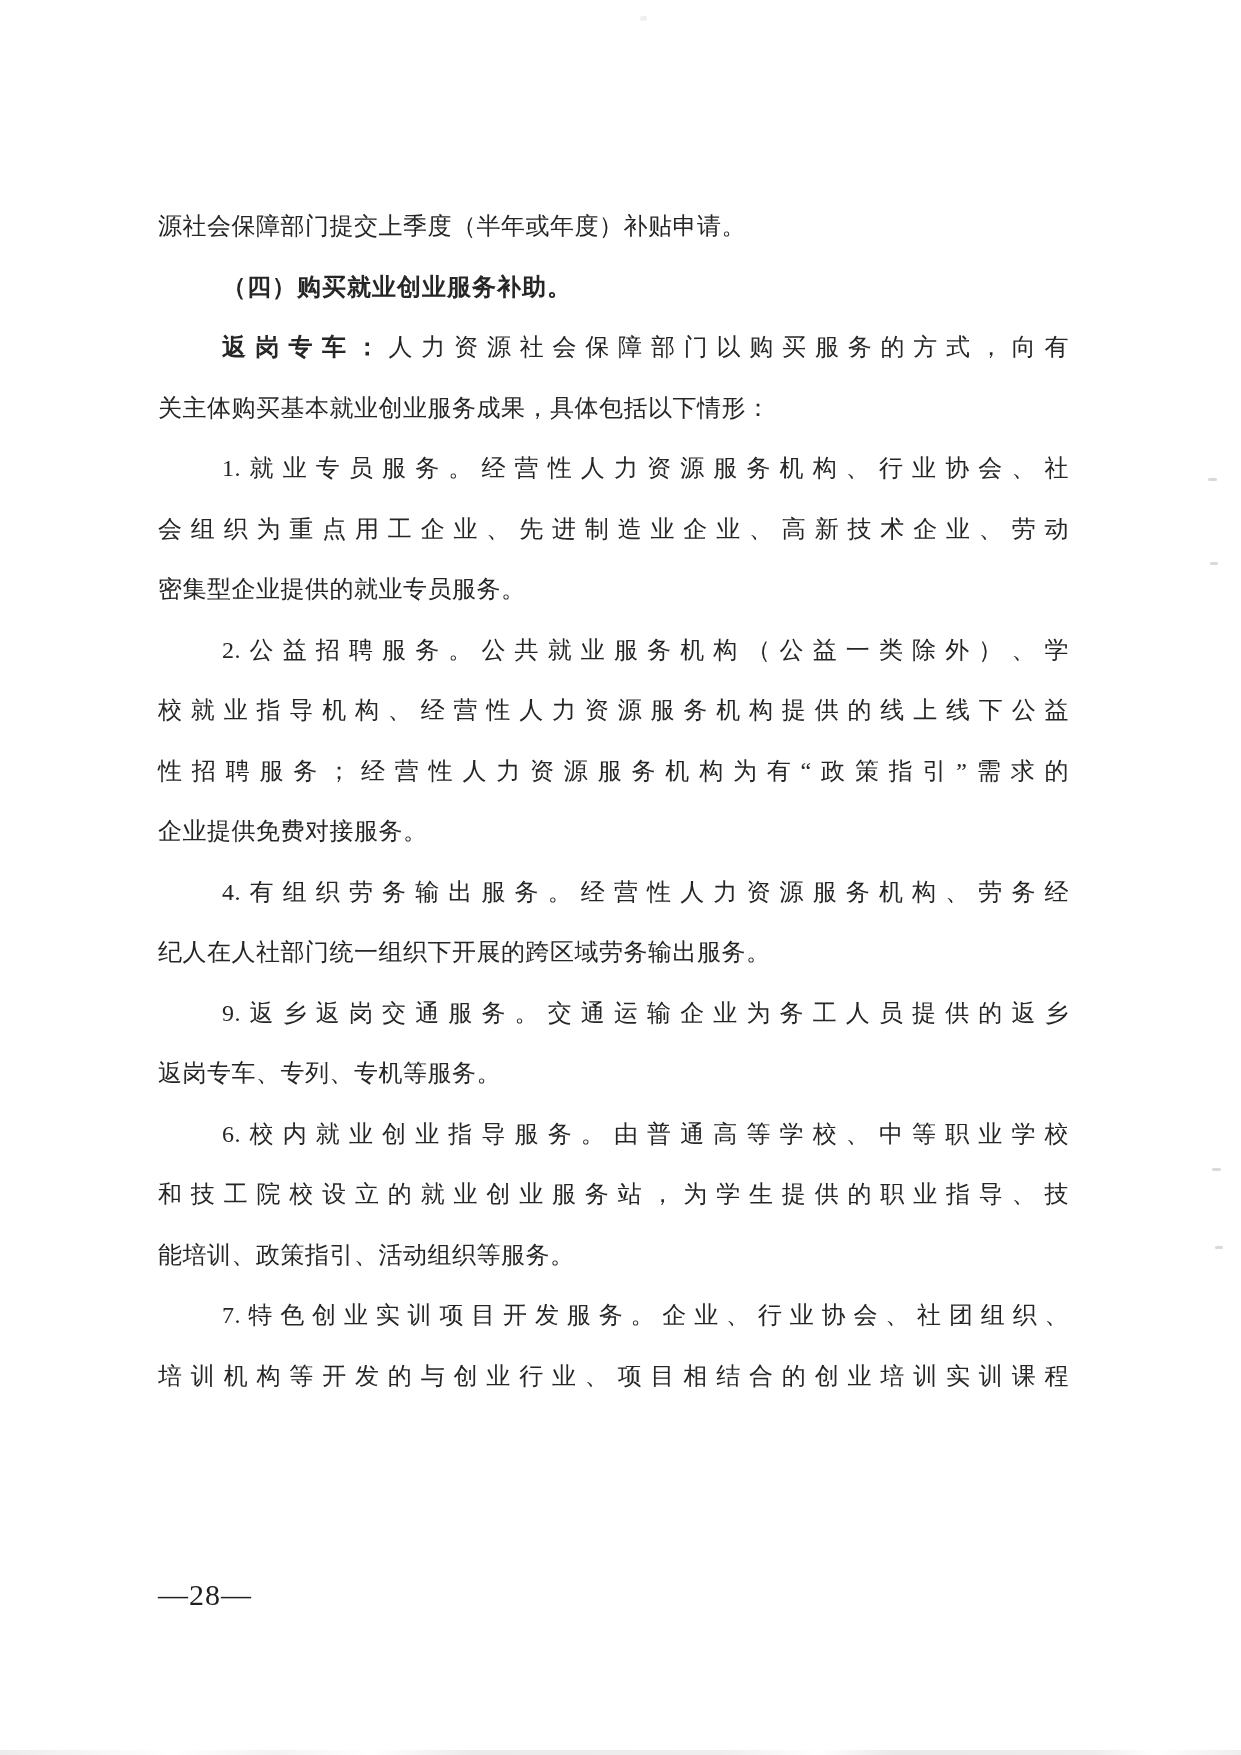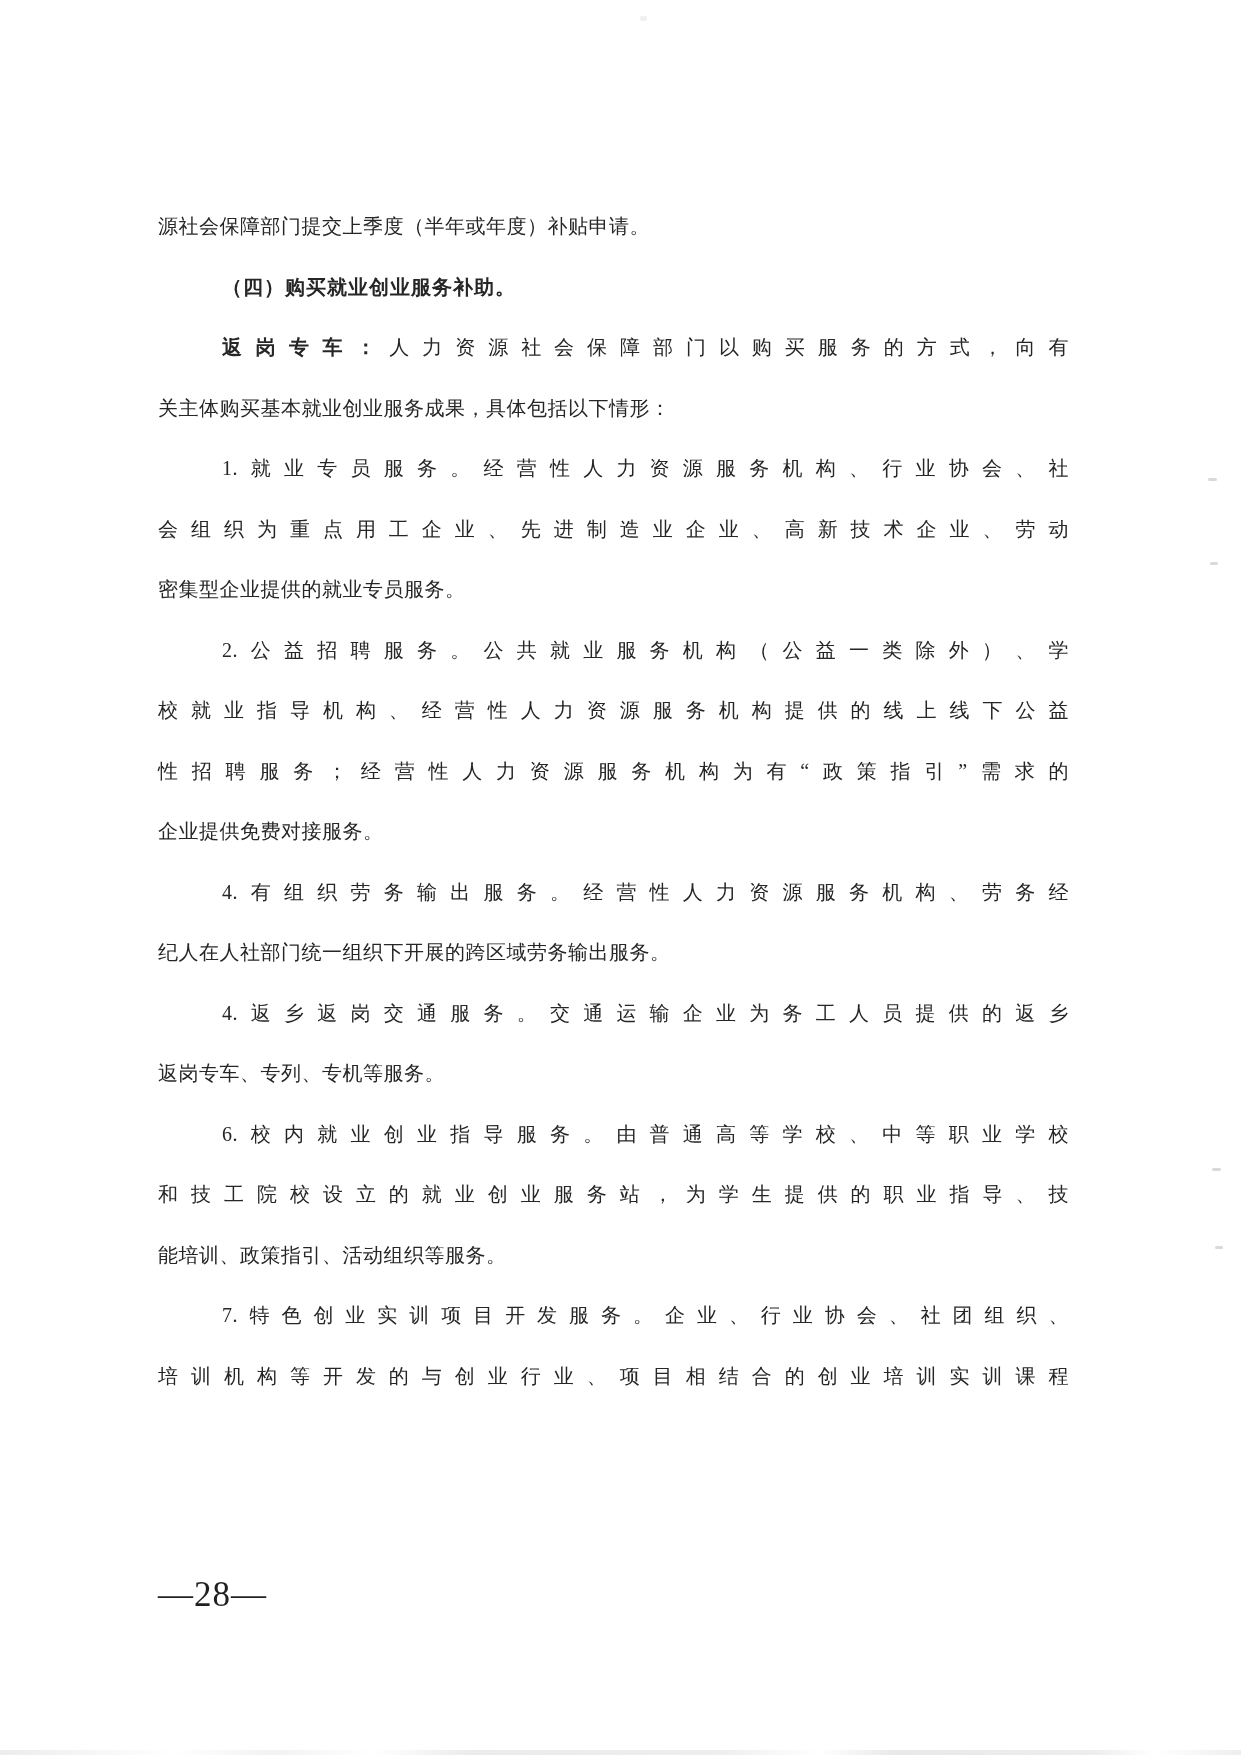--- a/index.html
+++ b/index.html
@@ -19,42 +19,42 @@
   .doc-body {
     position: absolute;
     left: 158px;
     top: 196px;
     width: 911px;
   }
   .paragraph { margin: 0; padding: 0; }
   .line {
     height: 60.5px;
     line-height: 60.5px;
-    font-size: 20px;
+    font-size: 24px;
     white-space: nowrap;
     letter-spacing: 0.5px;
     text-align: left;
   }
   .line.fill {
     white-space: normal;
     text-align: justify;
     text-align-last: justify;
   }
   .line.indent { text-indent: 64px; }
   .seg { font-weight: normal; }
   .seg.b {
     font-family: "Liberation Sans", "DejaVu Sans", sans-serif;
     font-weight: 700;
     letter-spacing: 1px;
   }
   .page-number {
     position: absolute;
     left: 158px;
     top: 1573px;
-    font-size: 35px;
+    font-size: 30px;
     line-height: 44px;
     letter-spacing: 1px;
     color: #1f1f1f;
   }
   
   .speck {
     position: absolute;
     background: #d9d9d9;
     border-radius: 2px;
   }
@@ -95,21 +95,21 @@
         <div class="line fill indent"><span class="seg">2.公益招聘服务。公共就业服务机构（公益一类除外）、学</span></div>
         <div class="line fill"><span class="seg">校就业指导机构、经营性人力资源服务机构提供的线上线下公益</span></div>
         <div class="line fill"><span class="seg">性招聘服务；经营性人力资源服务机构为有“政策指引”需求的</span></div>
         <div class="line"><span class="seg">企业提供免费对接服务。</span></div>
       </div>
       <div class="paragraph">
         <div class="line fill indent"><span class="seg">4.有组织劳务输出服务。经营性人力资源服务机构、劳务经</span></div>
         <div class="line"><span class="seg">纪人在人社部门统一组织下开展的跨区域劳务输出服务。</span></div>
       </div>
       <div class="paragraph">
-        <div class="line fill indent"><span class="seg">4.返乡返岗交通服务。交通运输企业为务工人员提供的返乡</span></div>
+        <div class="line fill indent"><span class="seg">9.返乡返岗交通服务。交通运输企业为务工人员提供的返乡</span></div>
         <div class="line"><span class="seg">返岗专车、专列、专机等服务。</span></div>
       </div>
       <div class="paragraph">
       </div>
       <div class="paragraph">
         <div class="line fill indent"><span class="seg">6.校内就业创业指导服务。由普通高等学校、中等职业学校</span></div>
         <div class="line fill"><span class="seg">和技工院校设立的就业创业服务站，为学生提供的职业指导、技</span></div>
         <div class="line"><span class="seg">能培训、政策指引、活动组织等服务。</span></div>
       </div>
       <div class="paragraph">

